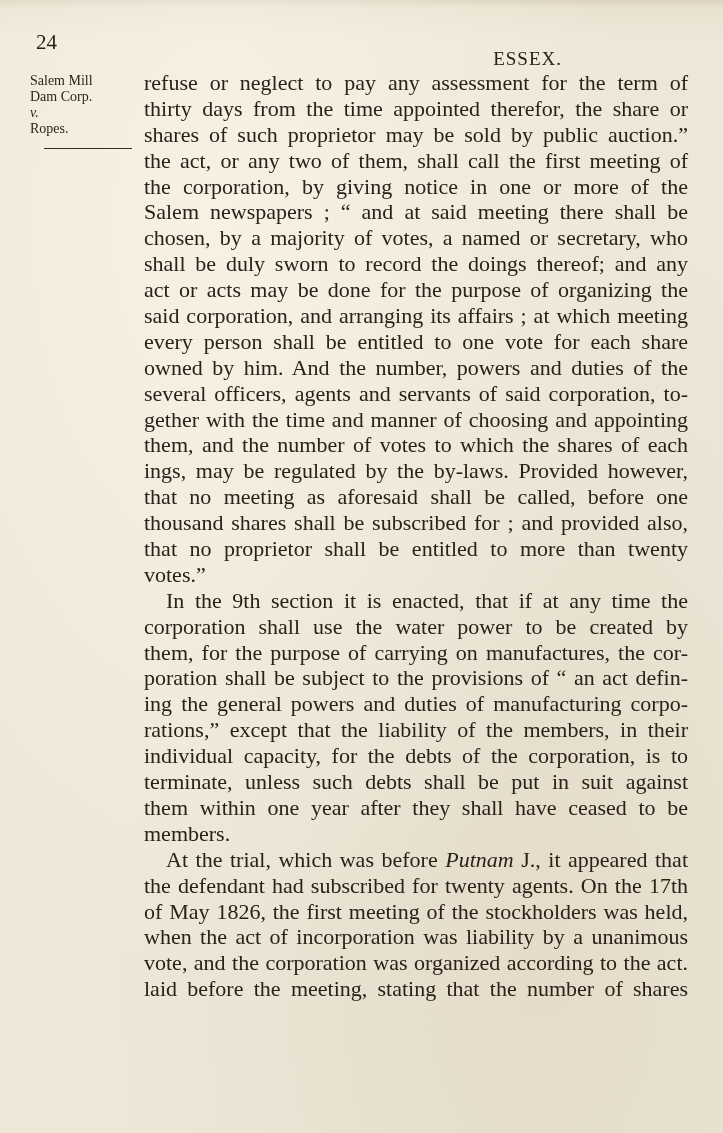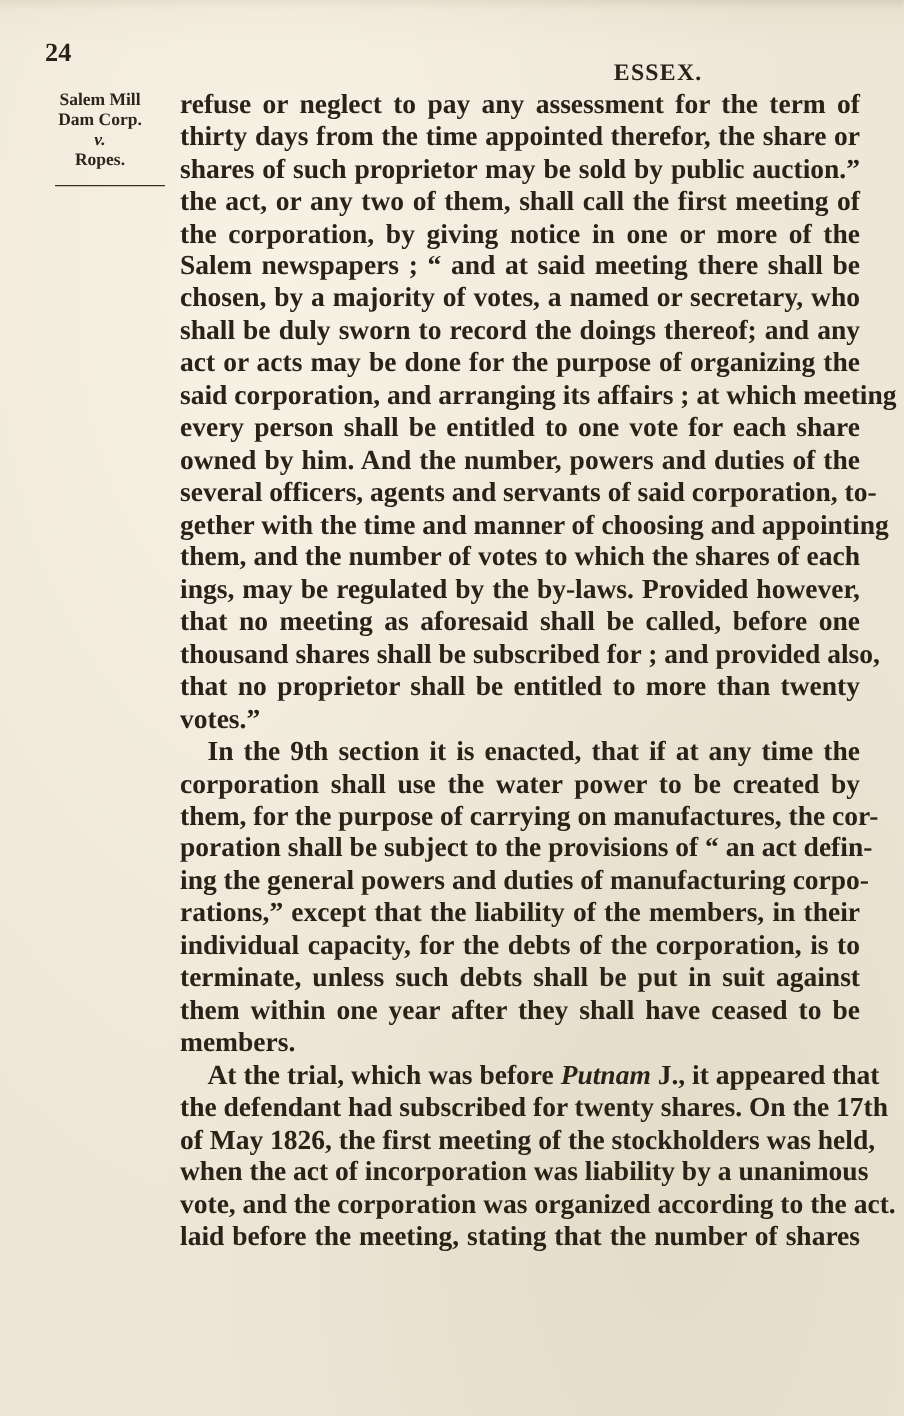--- a/index.html
+++ b/index.html
@@ -18,21 +18,20 @@
       overflow: hidden;
       font-family: "Liberation Serif", "DejaVu Serif", serif;
       color: #2a2118;
     }
     .page {
       position: absolute;
       left: 0;
       top: 0;
       width: 598px;
       height: 1133px;
-      font-weight: bold;
     }
     .running-head {
       position: absolute;
       top: 30px;
       left: 36px;
       right: 36px;
       height: 26px;
     }
     .page-number {
       position: absolute;
@@ -49,21 +48,21 @@
       text-align: right;
       font-size: 19px;
       letter-spacing: 1px;
       padding-left: 48px;
     }
     .sidenote {
       position: absolute;
       left: 30px;
       top: 73px;
       width: 100px;
-      text-align: center;
+      text-align: left;
       font-size: 14px;
       line-height: 16px;
       color: #2d241a;
     }
     .sidenote .v {
       font-style: italic;
     }
     .sidenote-rule {
       position: absolute;
       left: 44px;
@@ -141,20 +140,20 @@
     <span class="line">corporation shall use the water power to be created by</span>
     <span class="line">them, for the purpose of carrying on manufactures, the cor-</span>
     <span class="line">poration shall be subject to the provisions of “ an act defin-</span>
     <span class="line">ing the general powers and duties of manufacturing corpo-</span>
     <span class="line">rations,” except that the liability of the members, in their</span>
     <span class="line">individual capacity, for the debts of the corporation, is to</span>
     <span class="line">terminate, unless such debts shall be put in suit against</span>
     <span class="line">them within one year after they shall have ceased to be</span>
     <span class="line last">members.</span>
     <span class="line indent"><span>At the trial, which was before </span><span class="italic">Putnam</span><span> J., it appeared that</span></span>
-    <span class="line">the defendant had subscribed for twenty shares.  On the 17th</span>
+    <span class="line">the defendant had subscribed for twenty agents.  On the 17th</span>
     <span class="line">of May 1826, the first meeting of the stockholders was held,</span>
     <span class="line">when the act of incorporation was liability by a unanimous</span>
     <span class="line">vote, and the corporation was organized according to the act.</span>
     <span class="line">laid before the meeting, stating that the number of shares</span>
   </div>
 
 </div>
 
 </body></html>

